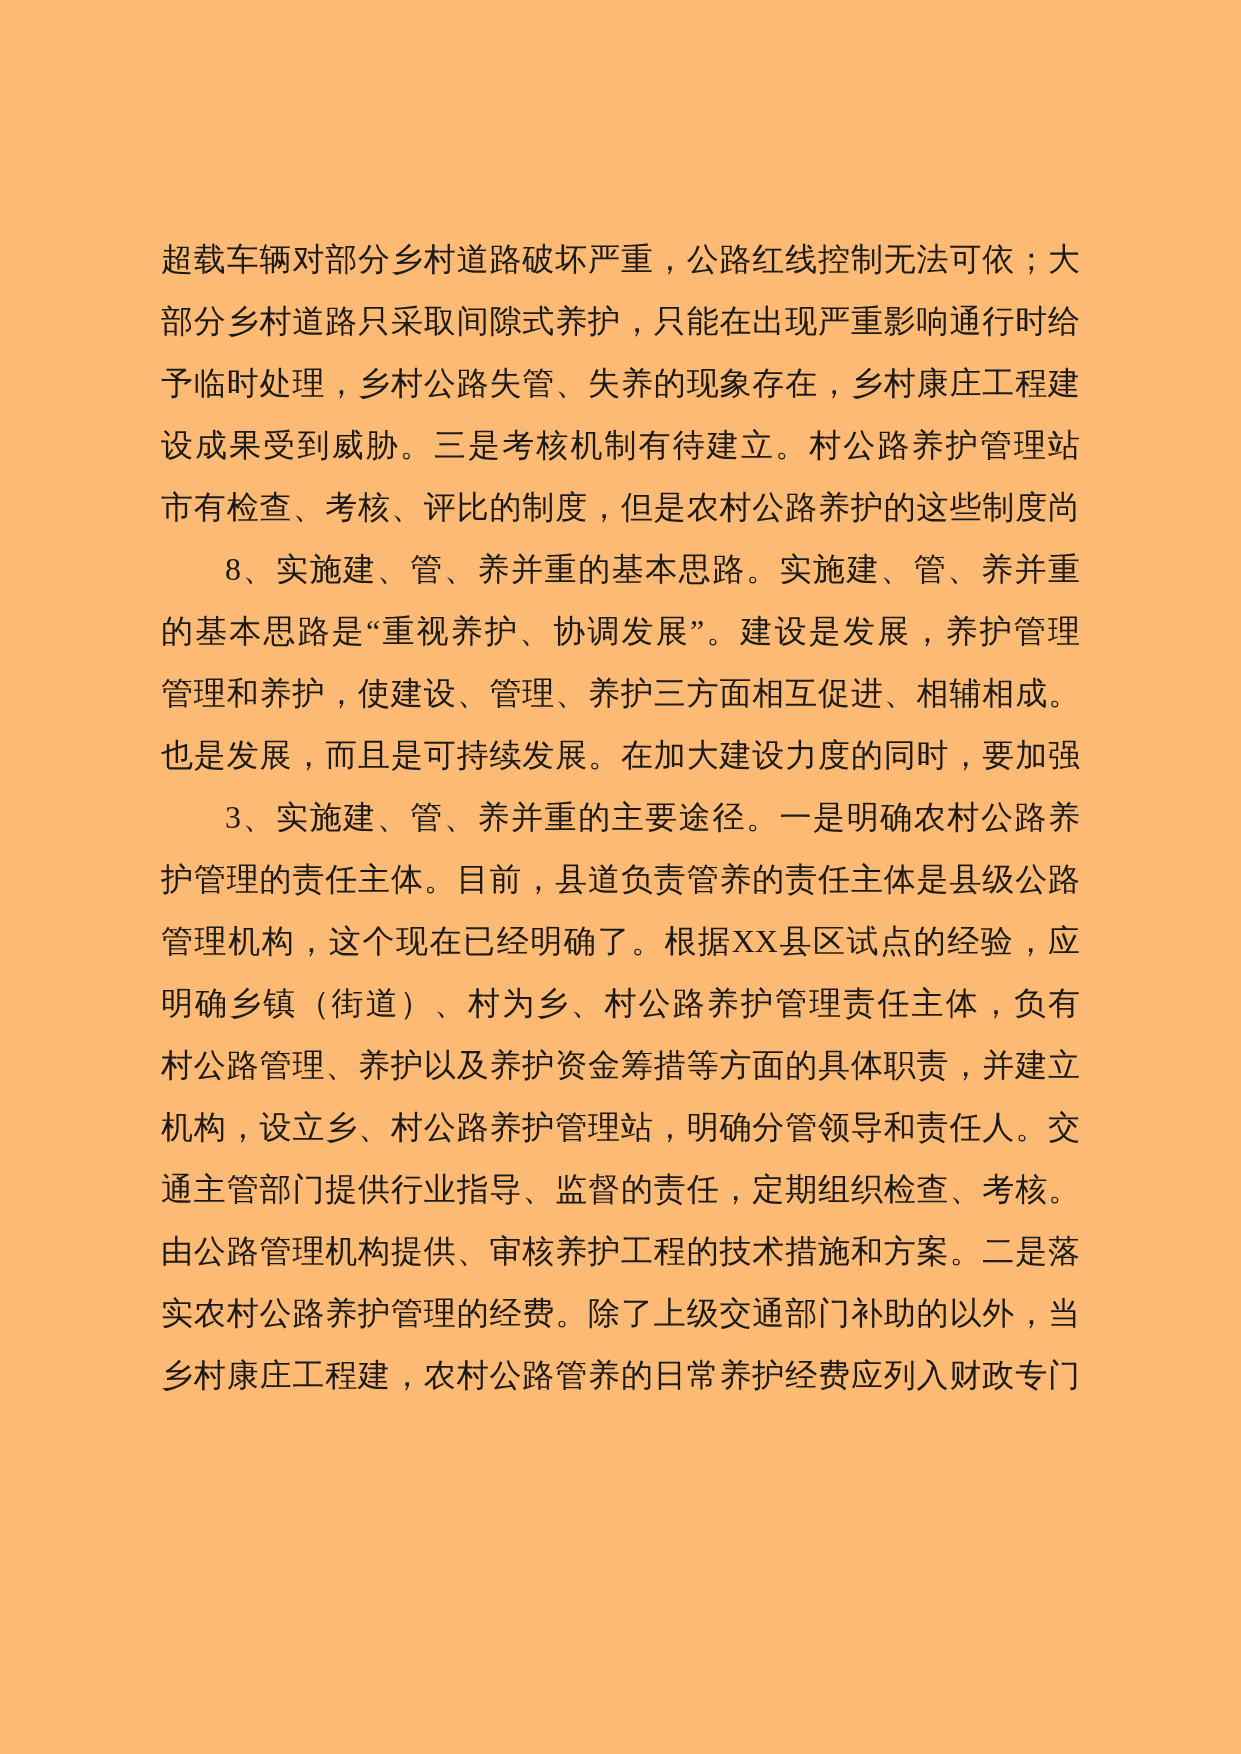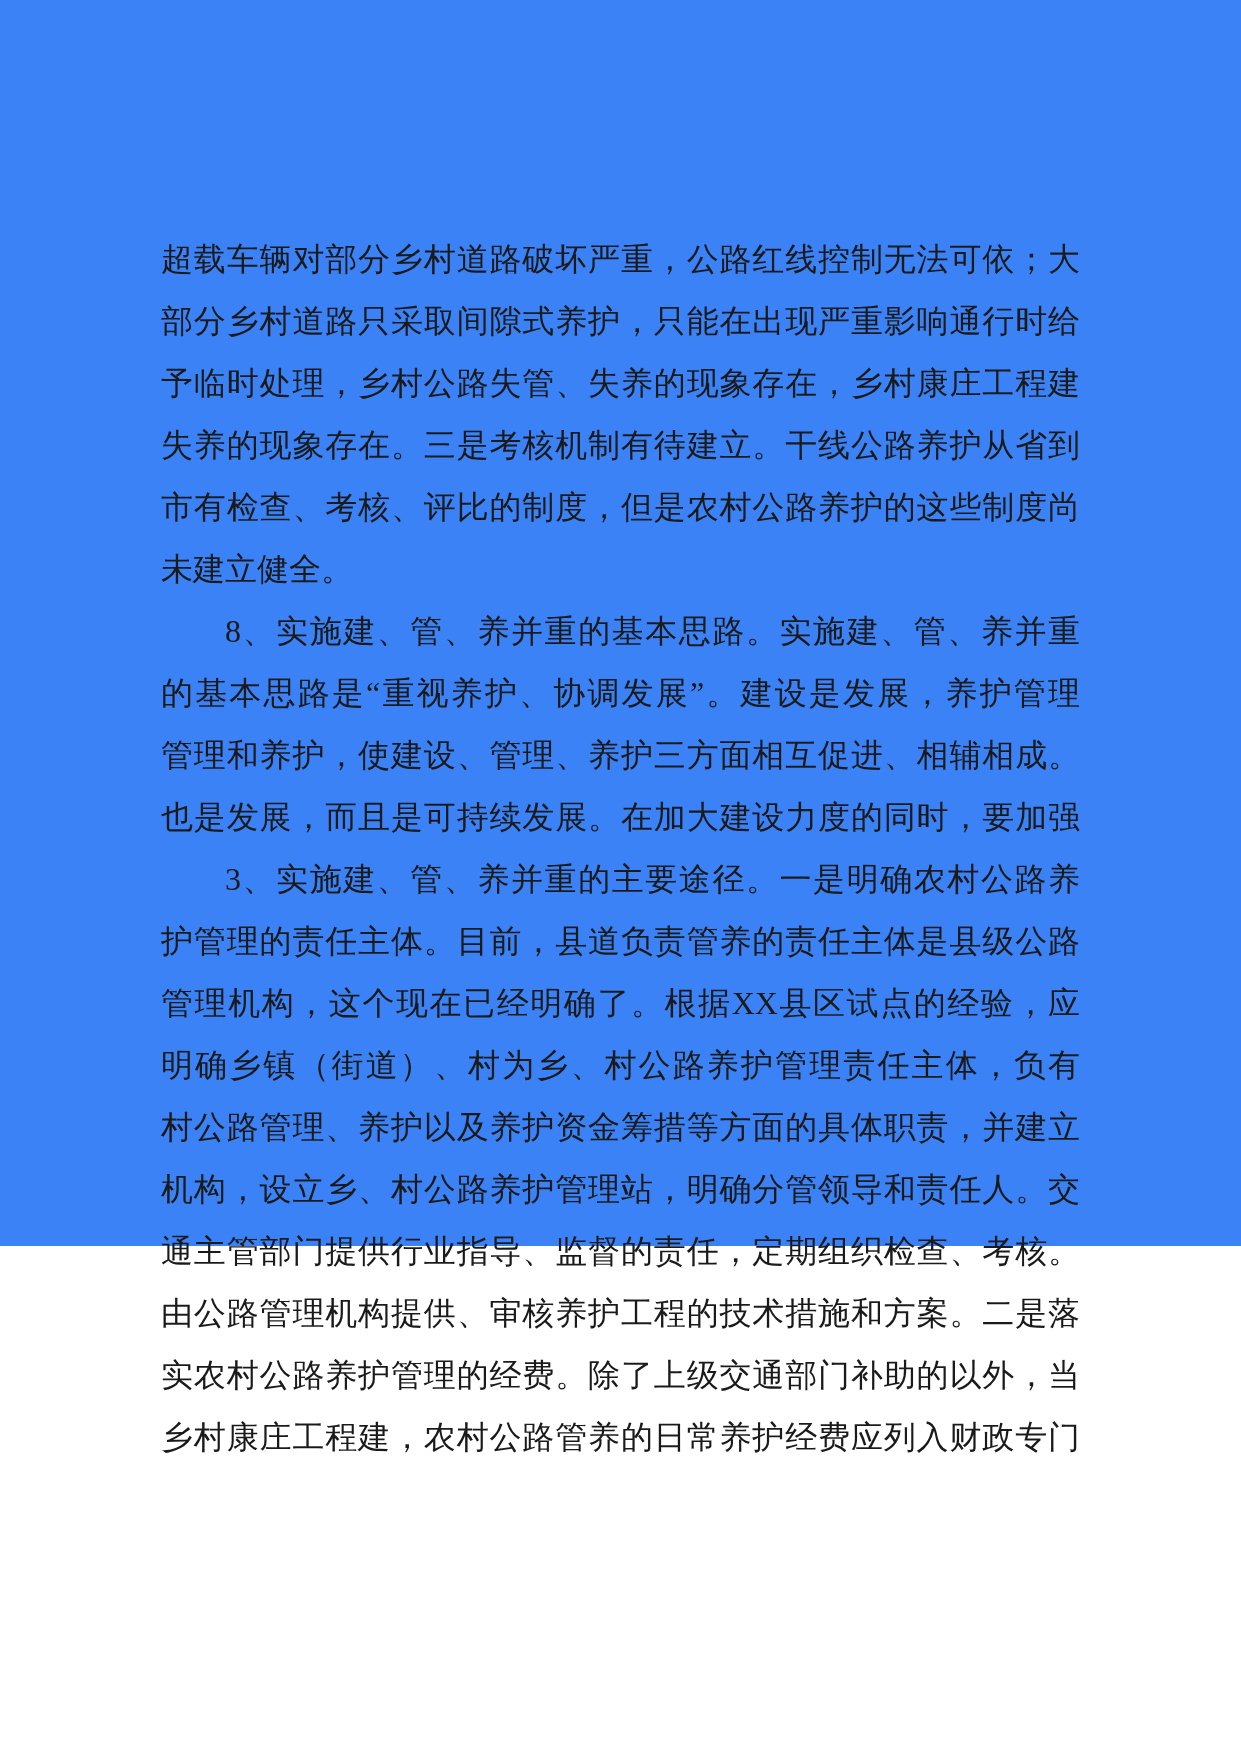--- a/index.html
+++ b/index.html
@@ -12,22 +12,22 @@
     height: 1754px;
     position: relative;
     font-family: "Liberation Serif", serif;
     overflow: hidden;
   }
   .page {
     position: absolute;
     left: 0;
     top: 0;
     width: 1241px;
-    height: 1246px;
-    background: #3b82f6;
+    height: 1754px;
+    background: #fdba74;
   }
   .text-body {
     position: absolute;
     left: 161px;
     top: 228px;
     width: 919px;
     color: #1a1a1a;
     font-size: 32px;
     line-height: 62px;
     font-weight: 400;
@@ -59,23 +59,22 @@
   }
 </style>
 </head>
 <body>
 
 <div class="page">
   <div class="text-body">
       <div class="line">超载车辆对部分乡村道路破坏严重，公路红线控制无法可依；大</div>
       <div class="line">部分乡村道路只采取间隙式养护，只能在出现严重影响通行时给</div>
       <div class="line">予临时处理，乡村公路失管、失养的现象存在，乡村康庄工程建</div>
-      <div class="line">失养的现象存在。三是考核机制有待建立。干线公路养护从省到</div>
+      <div class="line">设成果受到威胁。三是考核机制有待建立。村公路养护管理站</div>
       <div class="line">市有检查、考核、评比的制度，但是农村公路养护的这些制度尚</div>
-      <div class="line short">未建立健全。</div>
       <div class="line indent">8、实施建、管、养并重的基本思路。实施建、管、养并重</div>
       <div class="line">的基本思路是“重视养护、协调发展”。建设是发展，养护管理</div>
       <div class="line">管理和养护，使建设、管理、养护三方面相互促进、相辅相成。</div>
       <div class="line">也是发展，而且是可持续发展。在加大建设力度的同时，要加强</div>
       <div class="line indent">3、实施建、管、养并重的主要途径。一是明确农村公路养</div>
       <div class="line">护管理的责任主体。目前，县道负责管养的责任主体是县级公路</div>
       <div class="line">管理机构，这个现在已经明确了。根据XX县区试点的经验，应</div>
       <div class="line">明确乡镇（街道）、村为乡、村公路养护管理责任主体，负有乡、</div>
       <div class="line">村公路管理、养护以及养护资金筹措等方面的具体职责，并建立</div>
       <div class="line">机构，设立乡、村公路养护管理站，明确分管领导和责任人。交</div>

